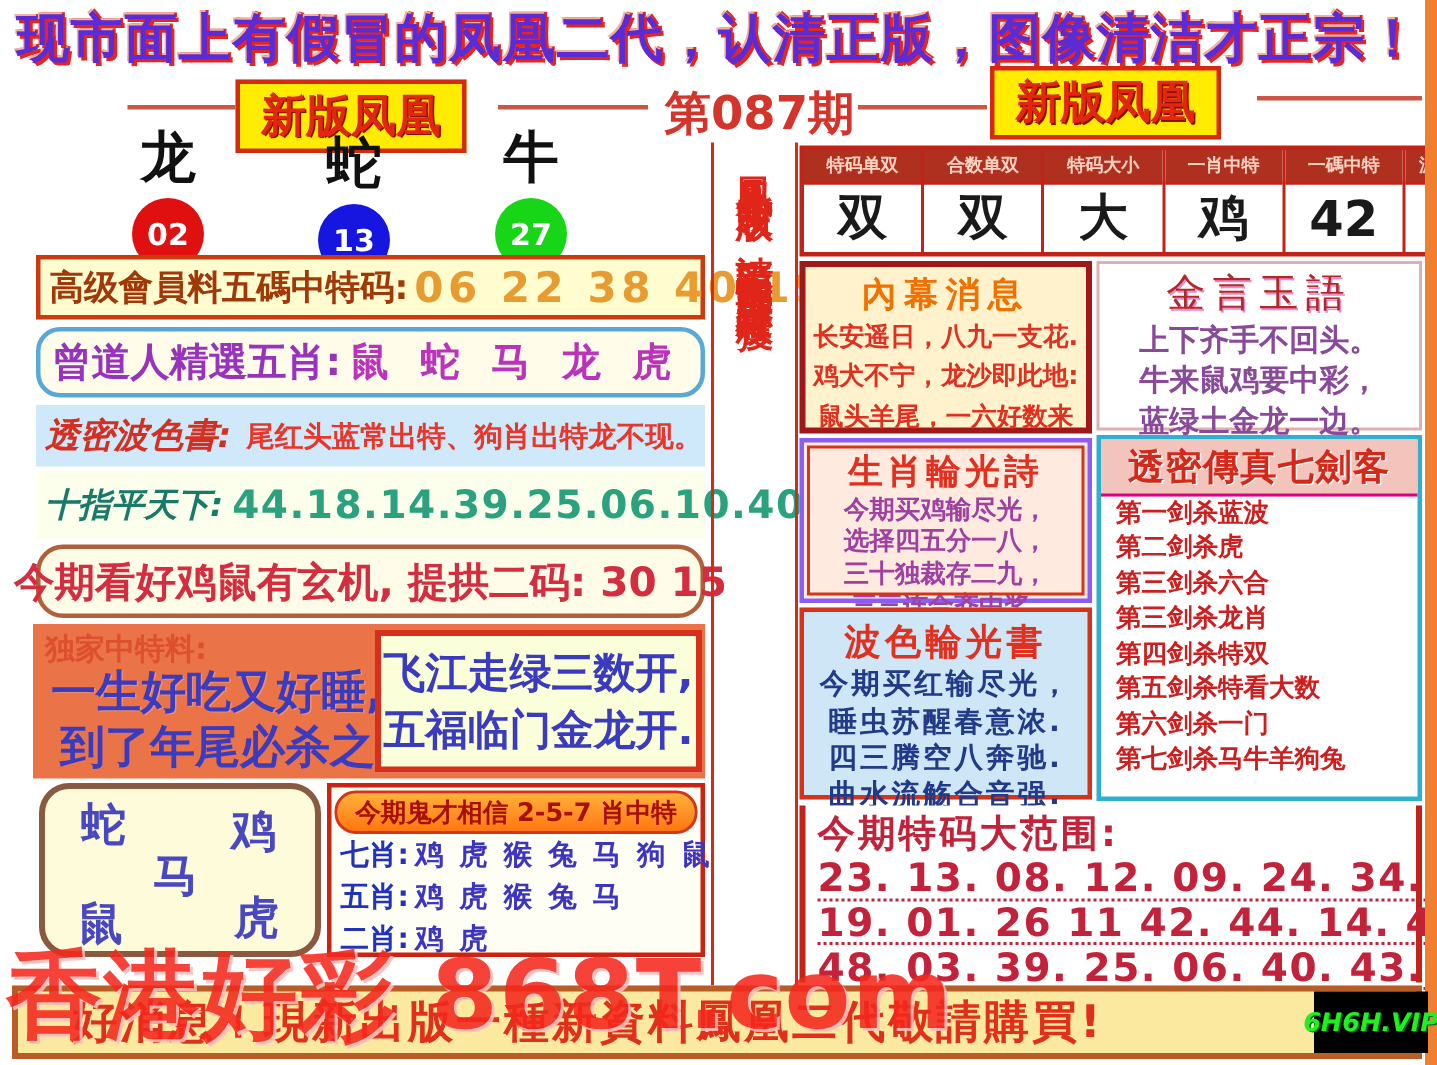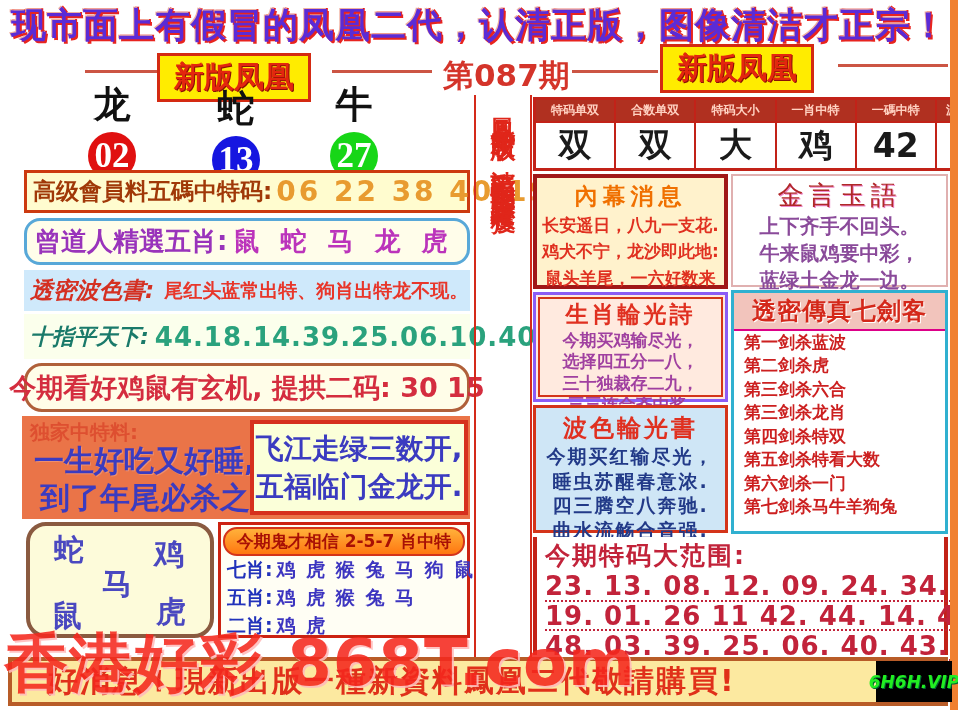--- a/index.html
+++ b/index.html
@@ -24,21 +24,21 @@
     text-shadow:1px 1px 0 #8a1005;
   }
   .issue { color:#d4342a; font-size:31px; font-weight:bold; white-space:nowrap; }
 
   
   .zo { width:120px; text-align:center; }
   .zo .ch { font-size:37px; font-weight:bold; color:#111; }
   .zo .ball {
     width:48px; height:48px; border-radius:50%; margin:2px auto 16px;
     display:flex; align-items:center; justify-content:center;
-    color:#fff; font-size:35px; font-weight:bold;font-family:Liberation Serif, serif;
+    color:#fff; font-size:20px; font-weight:bold;
   }
   .ball-red   { background:#e01010; }
   .ball-blue  { background:#1616e0; }
   .ball-green { background:#17d617; }
 
   
   .vip-line {
     left:24px; top:170px; width:446px; height:43px;
     background:#fffccf; border:3px solid #cc3a10;
     display:flex; align-items:center; padding:0 6px; white-space:nowrap;

